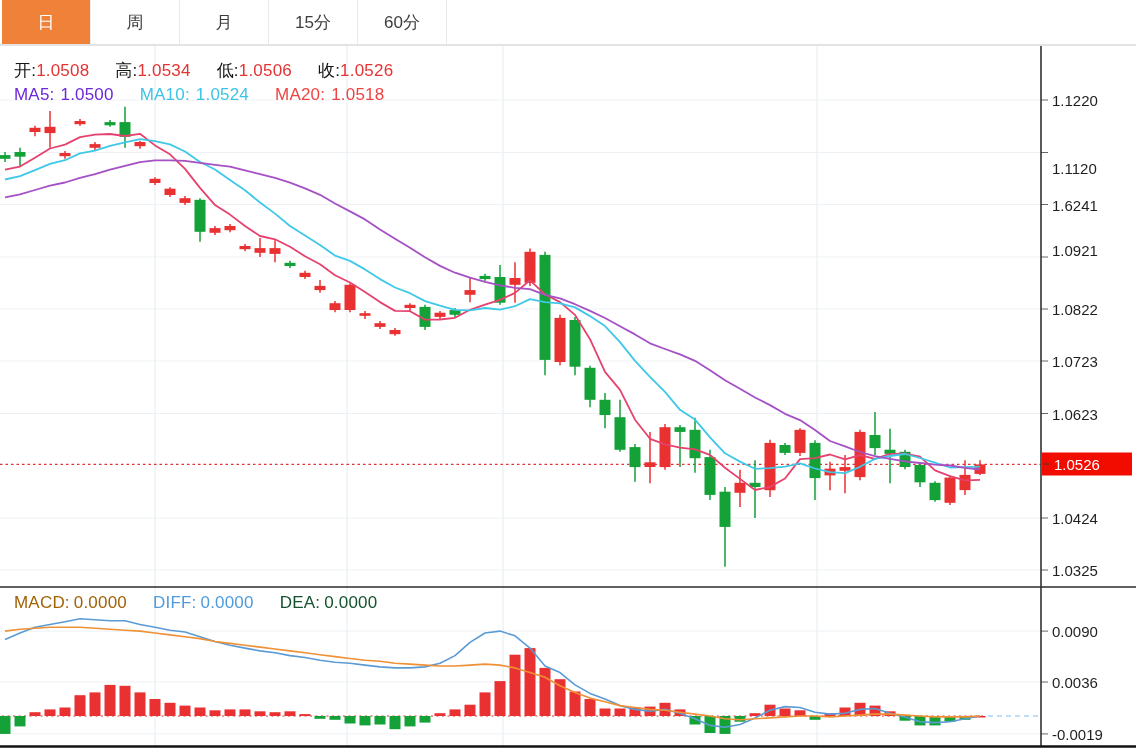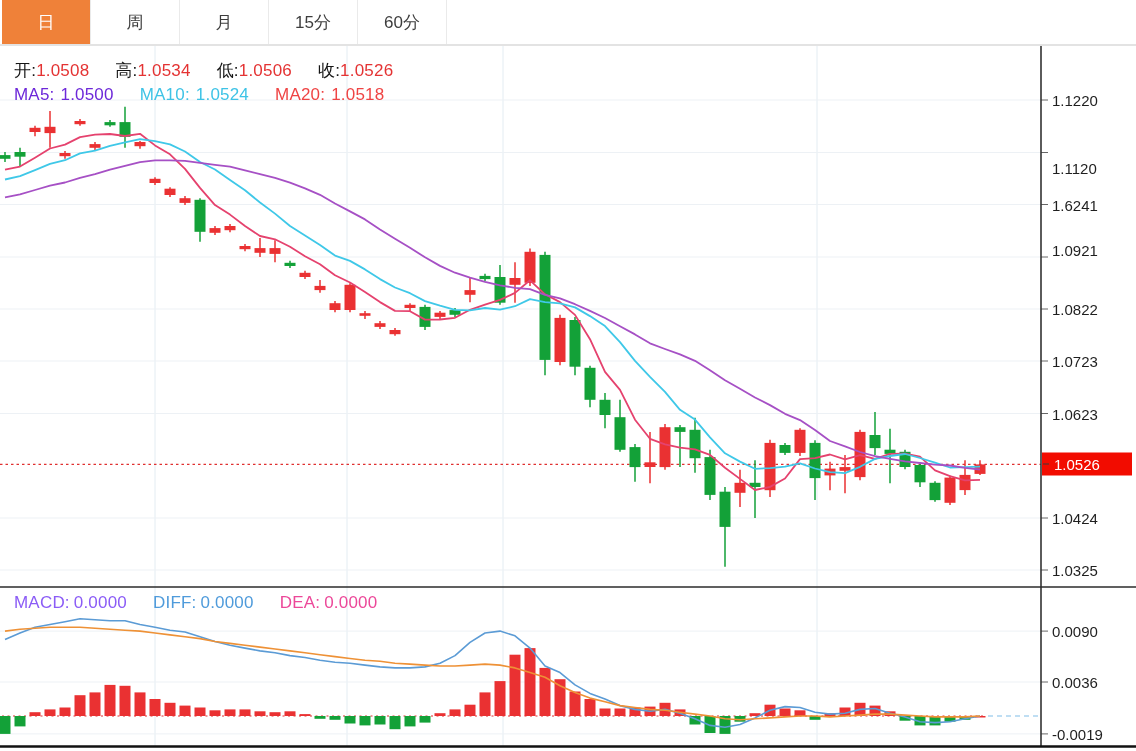--- a/index.html
+++ b/index.html
@@ -10,21 +10,21 @@
   .tab{width:88px;height:44px;display:flex;align-items:center;justify-content:center;
        font-size:17px;color:#3d3d3d;background:#fff;border-right:1px solid #eaeaea;cursor:pointer;}
   .tab.active{background:#ef8139;color:#fff;}
   svg#chart{position:absolute;left:0;top:0;}
   .txtrow{position:absolute;left:14px;white-space:nowrap;font-size:17px;letter-spacing:.2px;}
   .txtrow span{display:inline-block;}
   .gap{margin-right:26px;}
   .quote-lbl{color:#151515;}
   .quote-val{color:#e43333;}
   .ma5-c{color:#6d28d9;}  .ma10-c{color:#3ec3e6;}  .ma20-c{color:#ef4444;}
-  .macd-c{color:#8b5cf6;} .diff-c{color:#4f9bdb;}  .dea-c{color:#ec4899;}
+  .macd-c{color:#a16207;} .diff-c{color:#4f9bdb;}  .dea-c{color:#14532d;}
   .axis-label{position:absolute;left:1052px;font-size:15px;color:#1f1f1f;
               transform:translateY(-50%);white-space:nowrap;}
   .price-badge{position:absolute;left:1042px;width:90px;height:23px;background:#f20c00;
                color:#fff;font-size:15px;line-height:23px;padding-left:12px;box-sizing:border-box;
                transform:translateY(-50%);}
   .price-badge::before{content:"";position:absolute;left:1px;top:11px;width:6px;height:1px;background:#3a3a3a;}
 </style>
 </head>
 <body>
 

